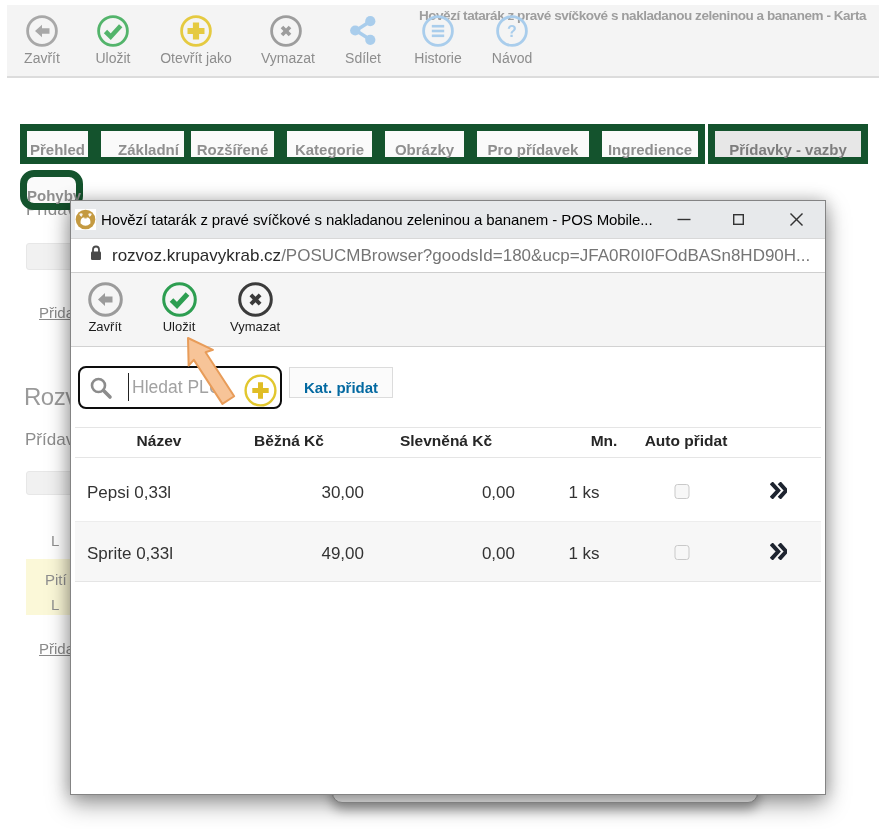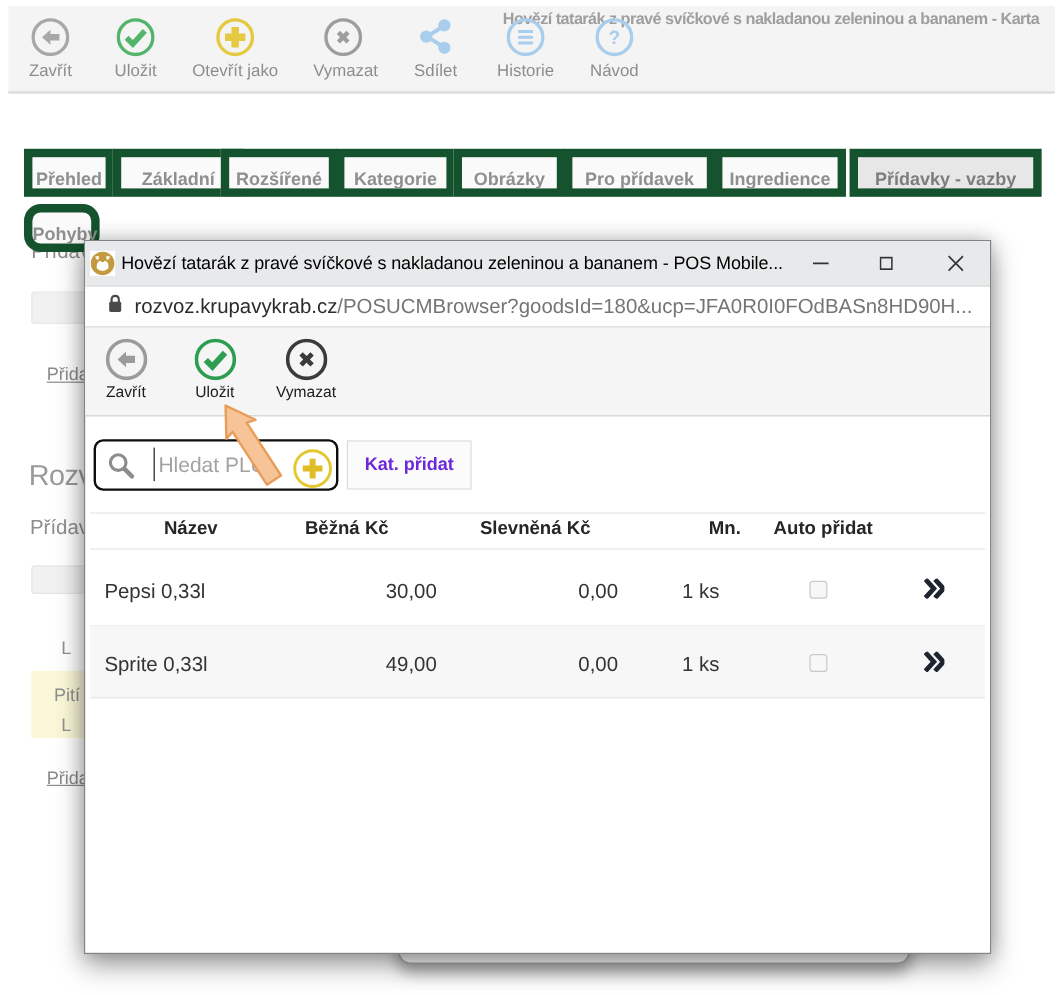--- a/index.html
+++ b/index.html
@@ -40,21 +40,21 @@
 #durltext .p2 { color:#757575; }
 #dtool { position:absolute; left:0; top:72px; width:100%; height:74px; background:#f5f5f5; border-bottom:1px solid #d2d2d2; }
 .dicon { position:absolute; text-align:center; }
 .dicon svg { display:block; margin:0 auto; }
 .dicon .lbl { font-size:13px; color:#1c1c1c; margin-top:2px; }
 
 
 #searchbox { position:absolute; left:7px; top:165px; width:204px; height:43px; border:2px solid #0d0d0d; border-radius:8px; background:#fff; }
 #caret { position:absolute; left:57px; top:172px; width:1px; height:28px; background:#222; }
 #ph { position:absolute; left:61px; top:176px; font-size:17.5px; color:#a2a2a2; white-space:nowrap; }
-#katbtn { position:absolute; left:218px; top:166px; width:104px; height:41px; background:#fbfbfb; border:1px solid #dcdcdc; font-size:15px; font-weight:bold; color:#6d28d9; text-align:center; line-height:39px; }
+#katbtn { position:absolute; left:218px; top:166px; width:104px; height:31px; background:#fbfbfb; border:1px solid #dcdcdc; font-size:15px; font-weight:bold; color:#0369a1; text-align:center; line-height:39px; }
 
 
 .hline { position:absolute; left:4px; width:746px; height:1px; background:#e5e5e5; }
 .th { position:absolute; font-size:15.5px; font-weight:bold; color:#262626; transform:translateX(-50%); white-space:nowrap;text-align:center; }
 .td { position:absolute; font-size:17px; color:#333; white-space:nowrap; }
 .td.r { transform:translateX(-100%); }
 .td.c { transform:translateX(-50%); }
 .rowbg { position:absolute; left:4px; width:746px; background:#f7f7f7; }
 .cb { position:absolute; width:15px; height:15px; background:#f7f7f7; border:1px solid #c9c9c9; border-radius:3px; transform:translateX(-50%); }
 </style>

